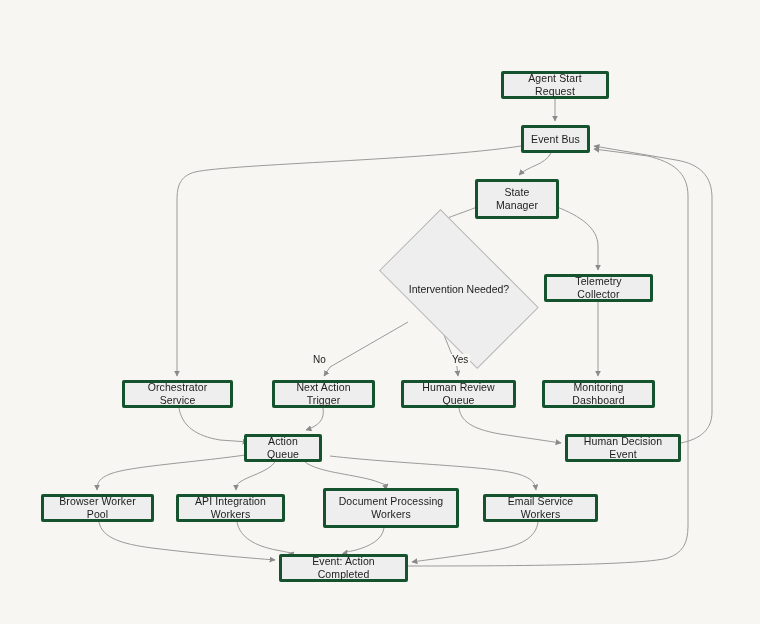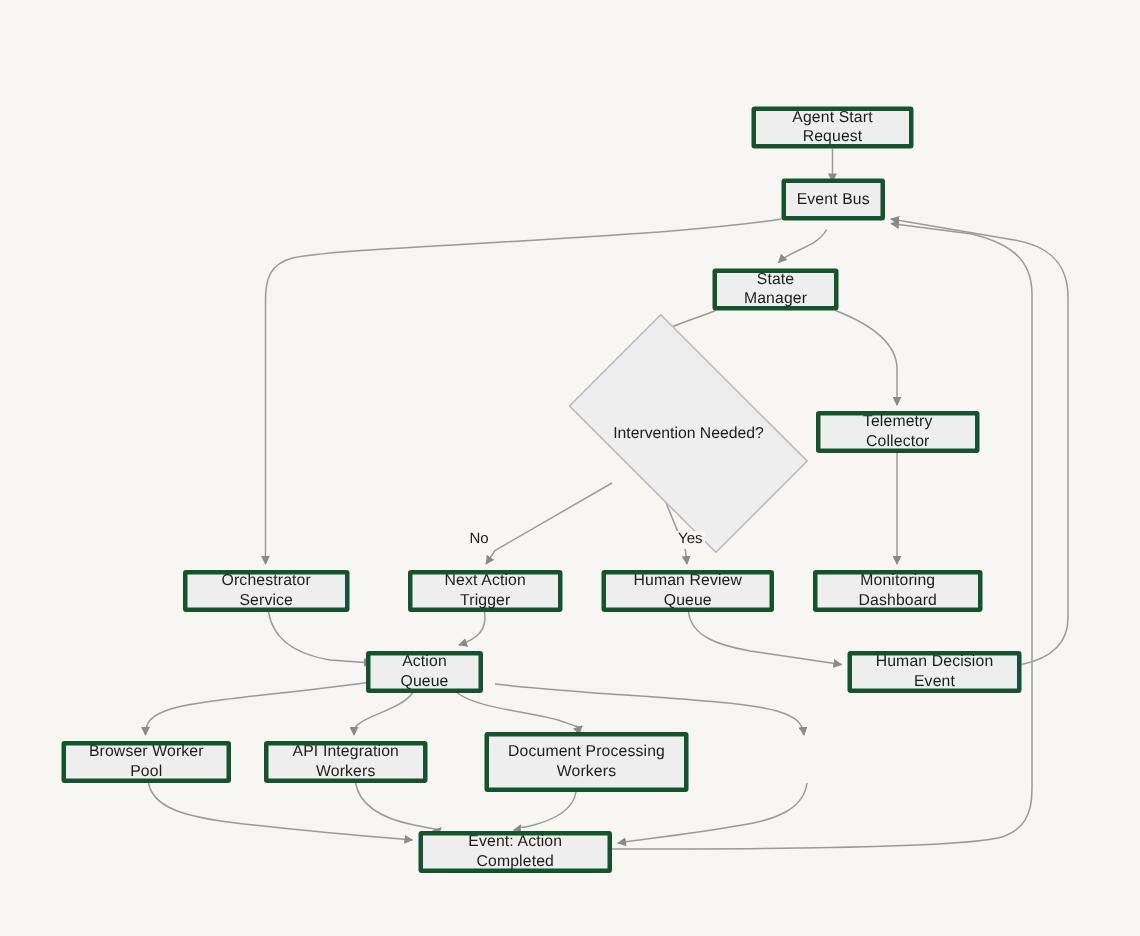--- a/index.html
+++ b/index.html
@@ -109,25 +109,25 @@
       <path d="M 384,528 C 382,540 370,546 356,550 C 348,552 346,552 347,550"></path>
       <path d="M 538,522 C 536,538 520,546 495,550 C 460,556 425,560 412,562"></path>
       <path d="M 408,566 C 480,566 640,566 668,558 C 682,553 688,544 688,526 L 688,196 C 688,172 672,162 648,156 L 594,149"></path>
     </g>
   </svg>
 
   <div class="node" style="left:501px; top:71px; width:108px; height:28px;">
     <span class="node-label">Agent Start Request</span>
   </div>
 
-  <div class="node" style="left:521px; top:119px; width:69px; height:28px;">
+  <div class="node" style="left:521px; top:125px; width:69px; height:28px;">
     <span class="node-label">Event Bus</span>
   </div>
 
-  <div class="node" style="left:475px; top:179px; width:84px; height:28px;">
+  <div class="node" style="left:475px; top:179px; width:84px; height:40px;">
     <span class="node-label">State Manager</span>
   </div>
 
   <div class="decision" style="left:362px; top:229px; width:194px; height:120px;">
     <span class="diamond-shape"></span>
     <span class="node-label">Intervention Needed?</span>
   </div>
 
   <div class="node" style="left:544px; top:274px; width:109px; height:28px;justify-content:flex-end;">
     <span class="node-label">Telemetry Collector</span>
@@ -163,20 +163,23 @@
 
   <div class="node" style="left:176px; top:494px; width:109px; height:28px;">
     <span class="node-label">API Integration Workers</span>
   </div>
 
   <div class="node" style="left:323px; top:488px; width:136px; height:40px;">
     <span class="node-label">Document Processing
 Workers</span>
   </div>
 
+  <div class="node" style="left:483px; top:494px; width:115px; height:28px;">
+    <span class="node-label">Email Service Workers</span>
+  </div>
 
   <div class="node" style="left:279px; top:554px; width:129px; height:28px;">
     <span class="node-label">Event: Action Completed</span>
   </div>
 
   <div class="edge-label" style="left:311px; top:354px;">No</div>
 
   <div class="edge-label" style="left:450px; top:354px;">Yes</div>
 
 </div>

